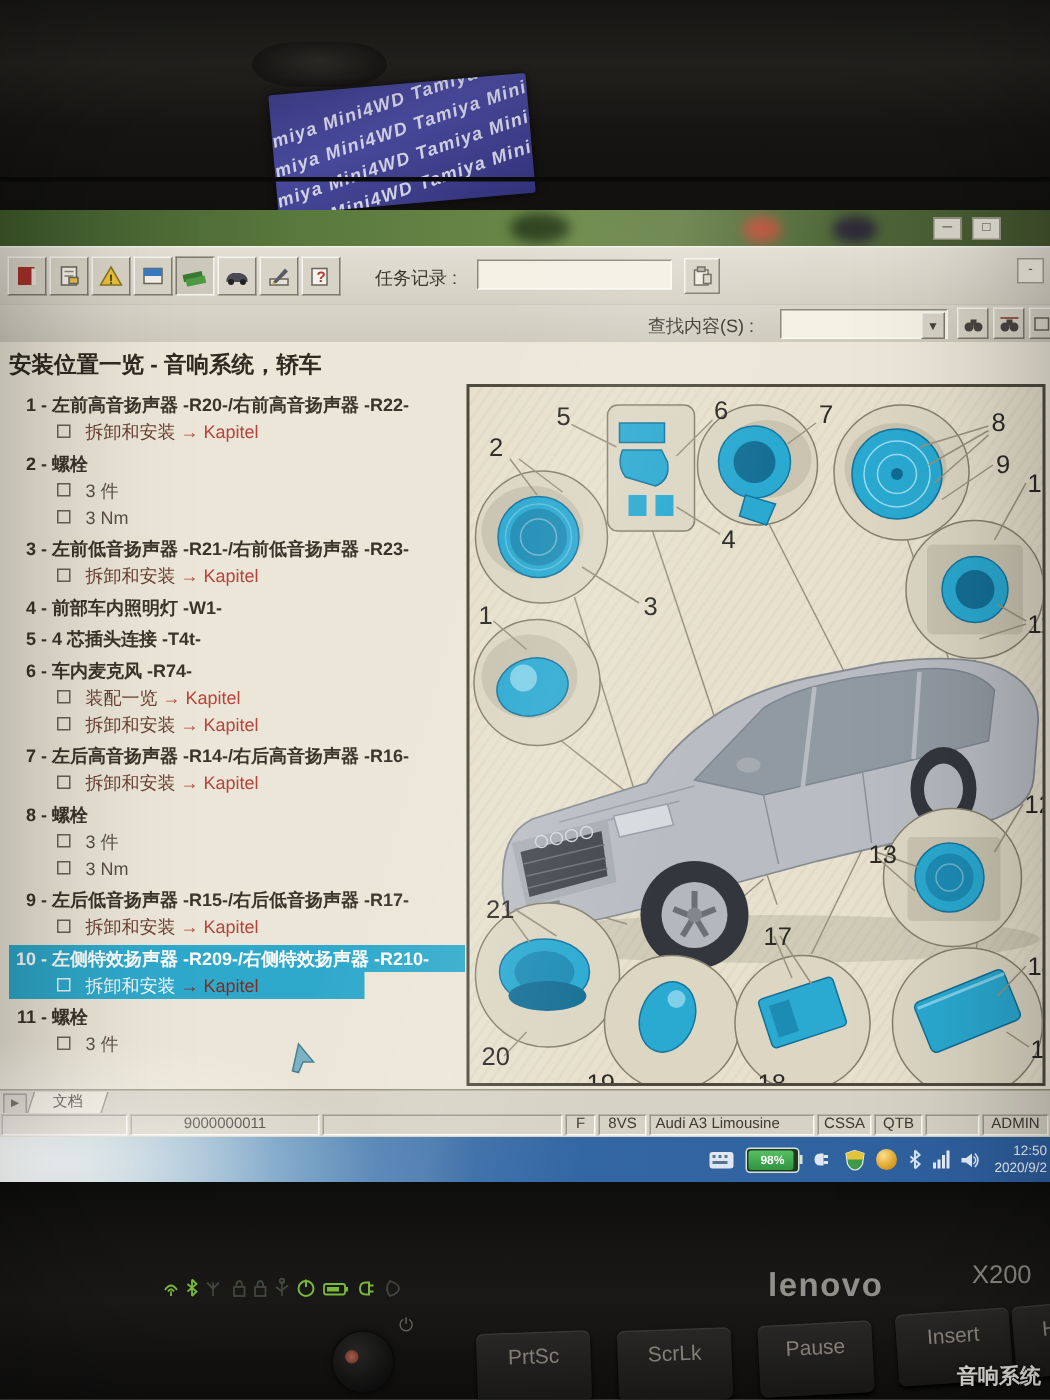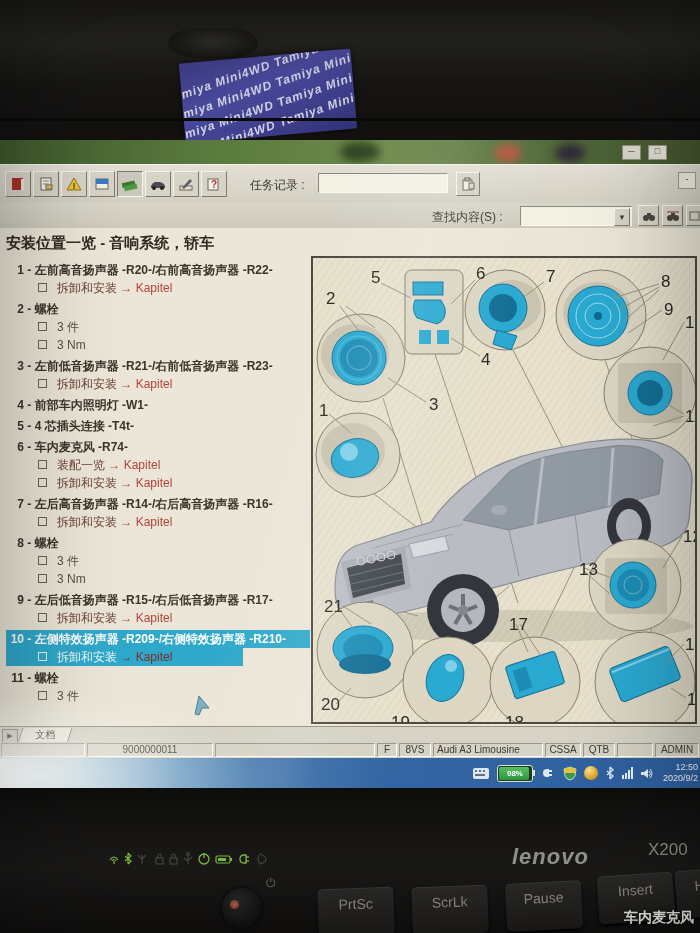--- a/index.html
+++ b/index.html
@@ -15,21 +15,21 @@
     background:radial-gradient(ellipse at 50% 45%,#2e2d2a 0%,#181715 70%);}
   .sticker{position:absolute;left:182px;top:56px;width:172px;height:80px;transform:rotate(-5deg);
     background:linear-gradient(160deg,#3d3d86 0%,#4a4a9e 40%,#33337a 100%);
     overflow:hidden;border-radius:2px;box-shadow:0 0 6px rgba(0,0,0,.6);}
   .sticker span{display:block;white-space:nowrap;transform:rotate(-14deg) translateX(-18px);
     color:rgba(235,235,245,.85);font-weight:bold;font-style:italic;font-size:12px;line-height:20px;letter-spacing:1px;}
   .bezel-bottom{position:absolute;left:0;top:788px;width:700px;height:145px;
     background:linear-gradient(180deg,#0d0d0c 0%,#151413 25%,#1b1a18 55%,#11100f 100%);}
   .led-strip{position:absolute;left:108px;top:62px;}
   .brand{position:absolute;left:512px;top:56px;color:#97958f;font-size:22px;font-weight:bold;
-    letter-spacing:1px;font-style:italic;}
+    letter-spacing:1px;}
   .model{position:absolute;left:648px;top:52px;color:#8e8c86;font-size:17px;}
   .power-btn{position:absolute;left:222px;top:100px;width:40px;height:40px;border-radius:50%;
     background:radial-gradient(circle at 40% 35%,#2a2a28,#101010 75%);box-shadow:0 0 4px #000;}
   .power-dot{position:absolute;left:230px;top:112px;width:9px;height:9px;border-radius:50%;
     background:radial-gradient(circle,#b86a54,#6e3326);}
   .power-glyph{position:absolute;left:266px;top:88px;color:#6c6a64;font-size:12px;}
   .key{position:absolute;height:48px;width:76px;background:linear-gradient(180deg,#2c2b29,#1d1c1a);
     border-radius:5px;box-shadow:inset 0 1px 0 rgba(255,255,255,.08),0 2px 3px #000;
     color:#928e85;font-size:14px;text-align:center;padding-top:8px;box-sizing:border-box;}
   .watermark{position:absolute;right:6px;bottom:6px;color:#f4f2ee;font-size:14px;font-weight:bold;
@@ -589,15 +589,15 @@
     <div class="power-btn"></div>
     <div class="power-dot"></div>
     <div class="power-glyph">⏻</div>
 
     <div class="key" style="left:318px;top:100px;transform:rotate(-2deg)">PrtSc</div>
     <div class="key" style="left:412px;top:98px;transform:rotate(-2deg)">ScrLk</div>
     <div class="key" style="left:506px;top:94px;transform:rotate(-3deg)">Pause</div>
     <div class="key" style="left:598px;top:86px;transform:rotate(-4deg)">Insert</div>
     <div class="key" style="left:676px;top:80px;transform:rotate(-5deg)">Home</div>
 
-    <div class="watermark">车内麦克风</div>
+    <div class="watermark">音响系统</div>
   </div>
 </div>
 
 </body></html>

